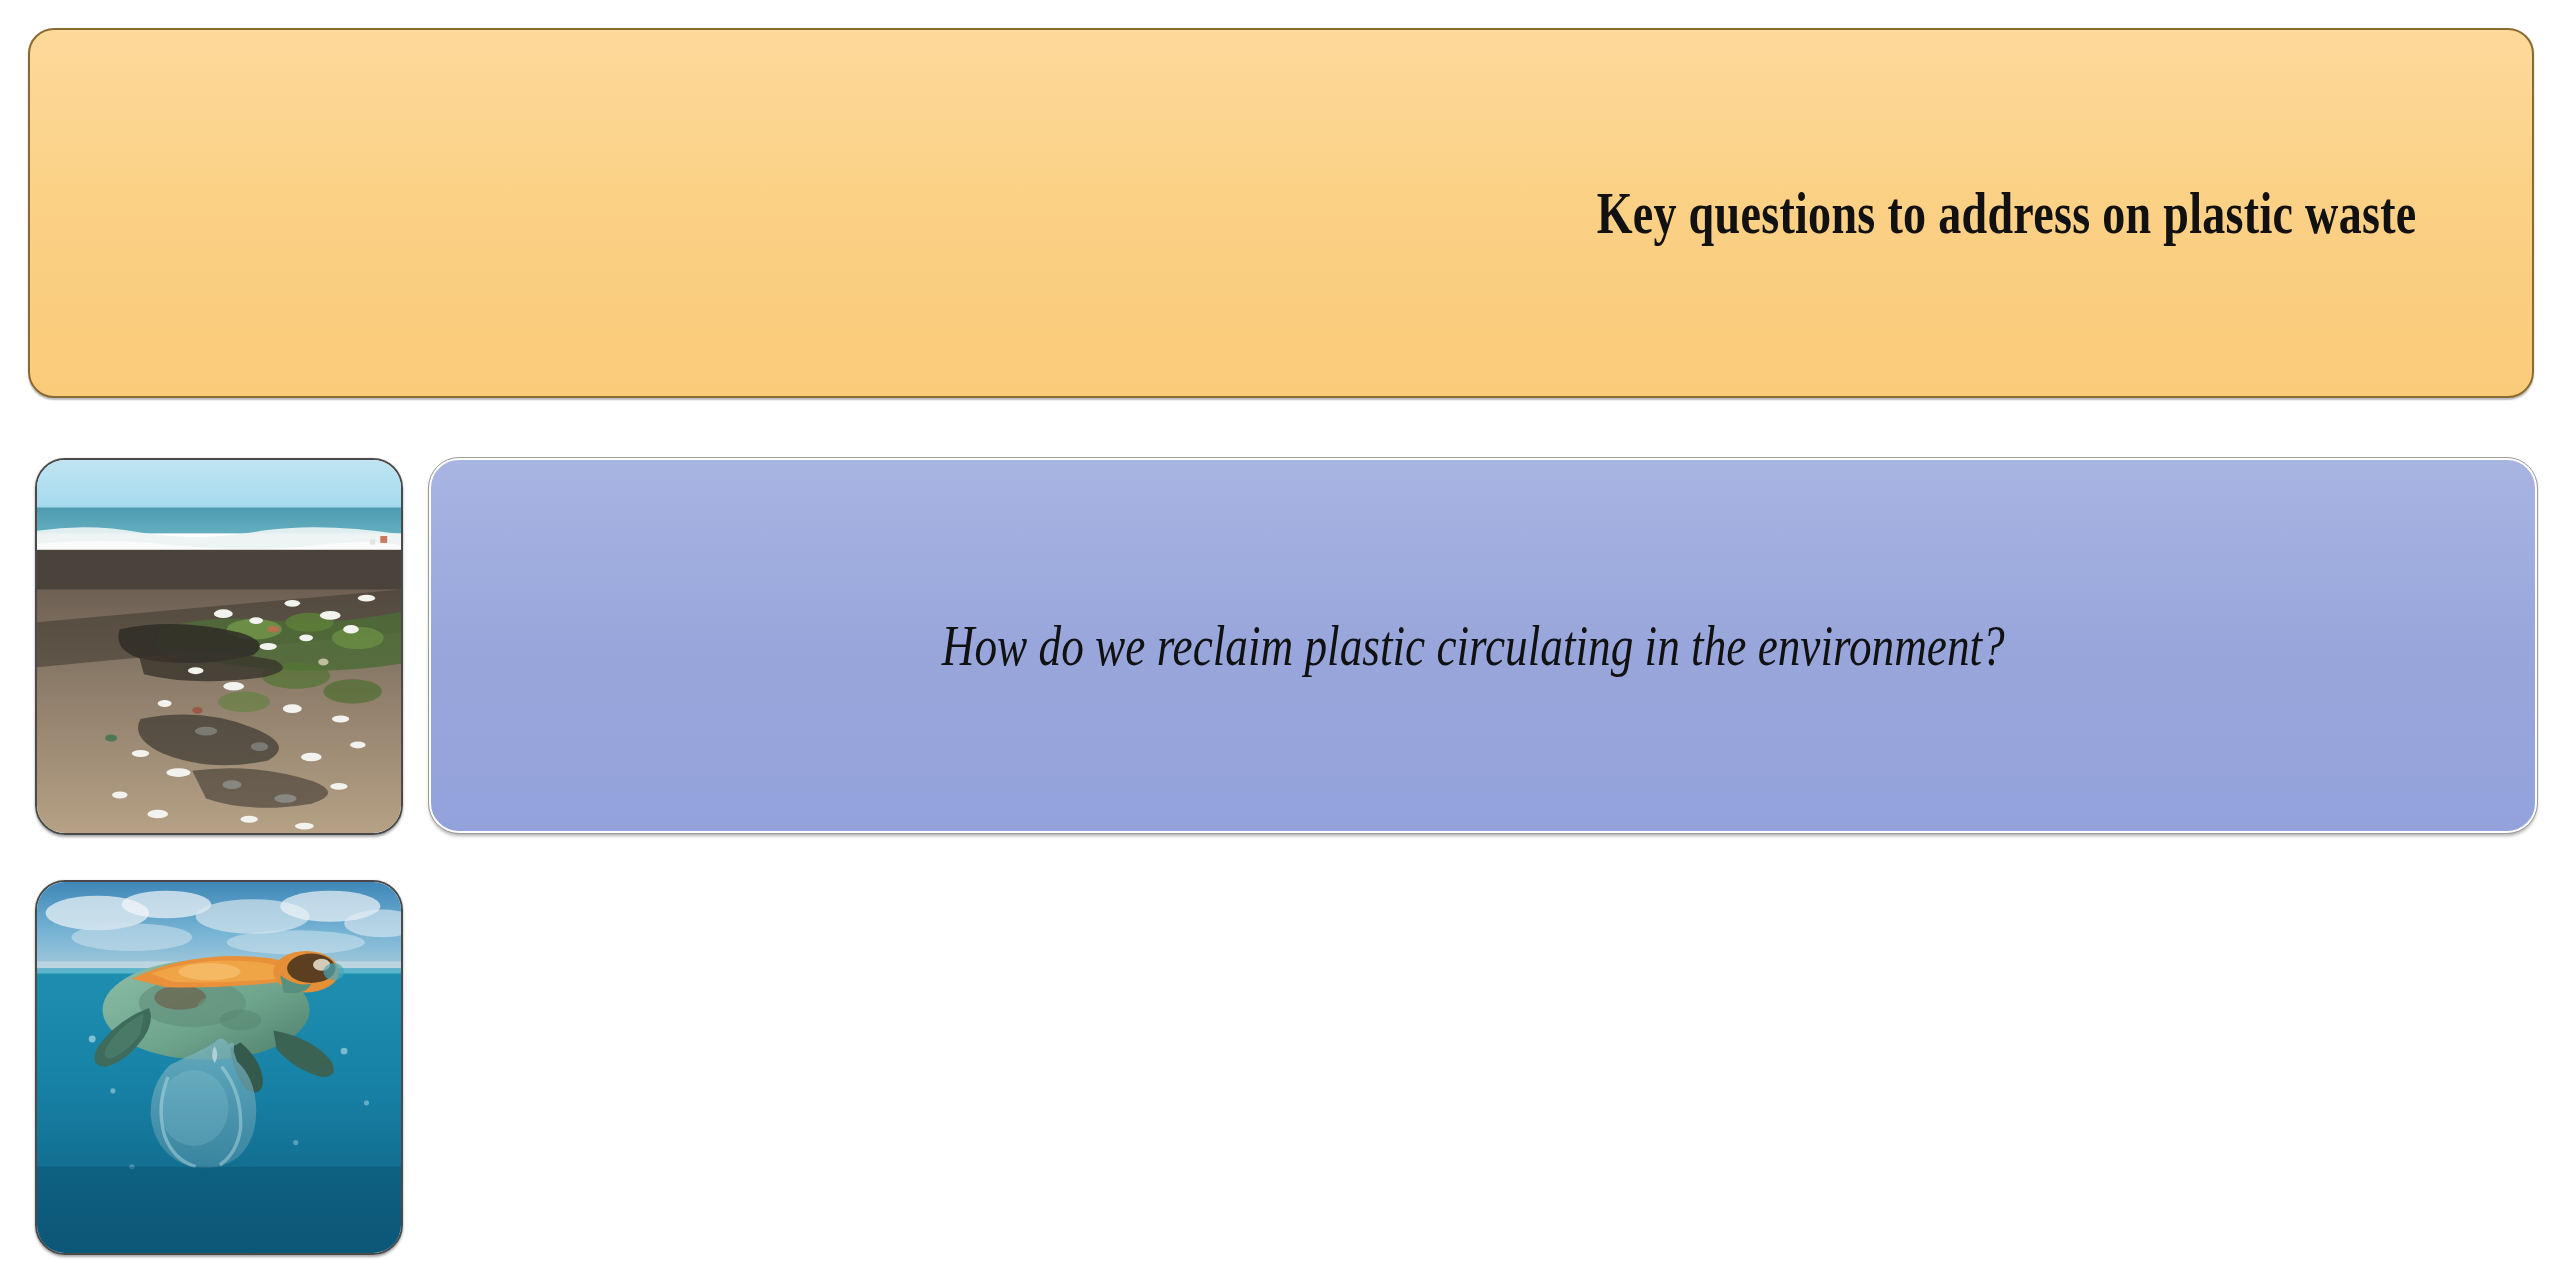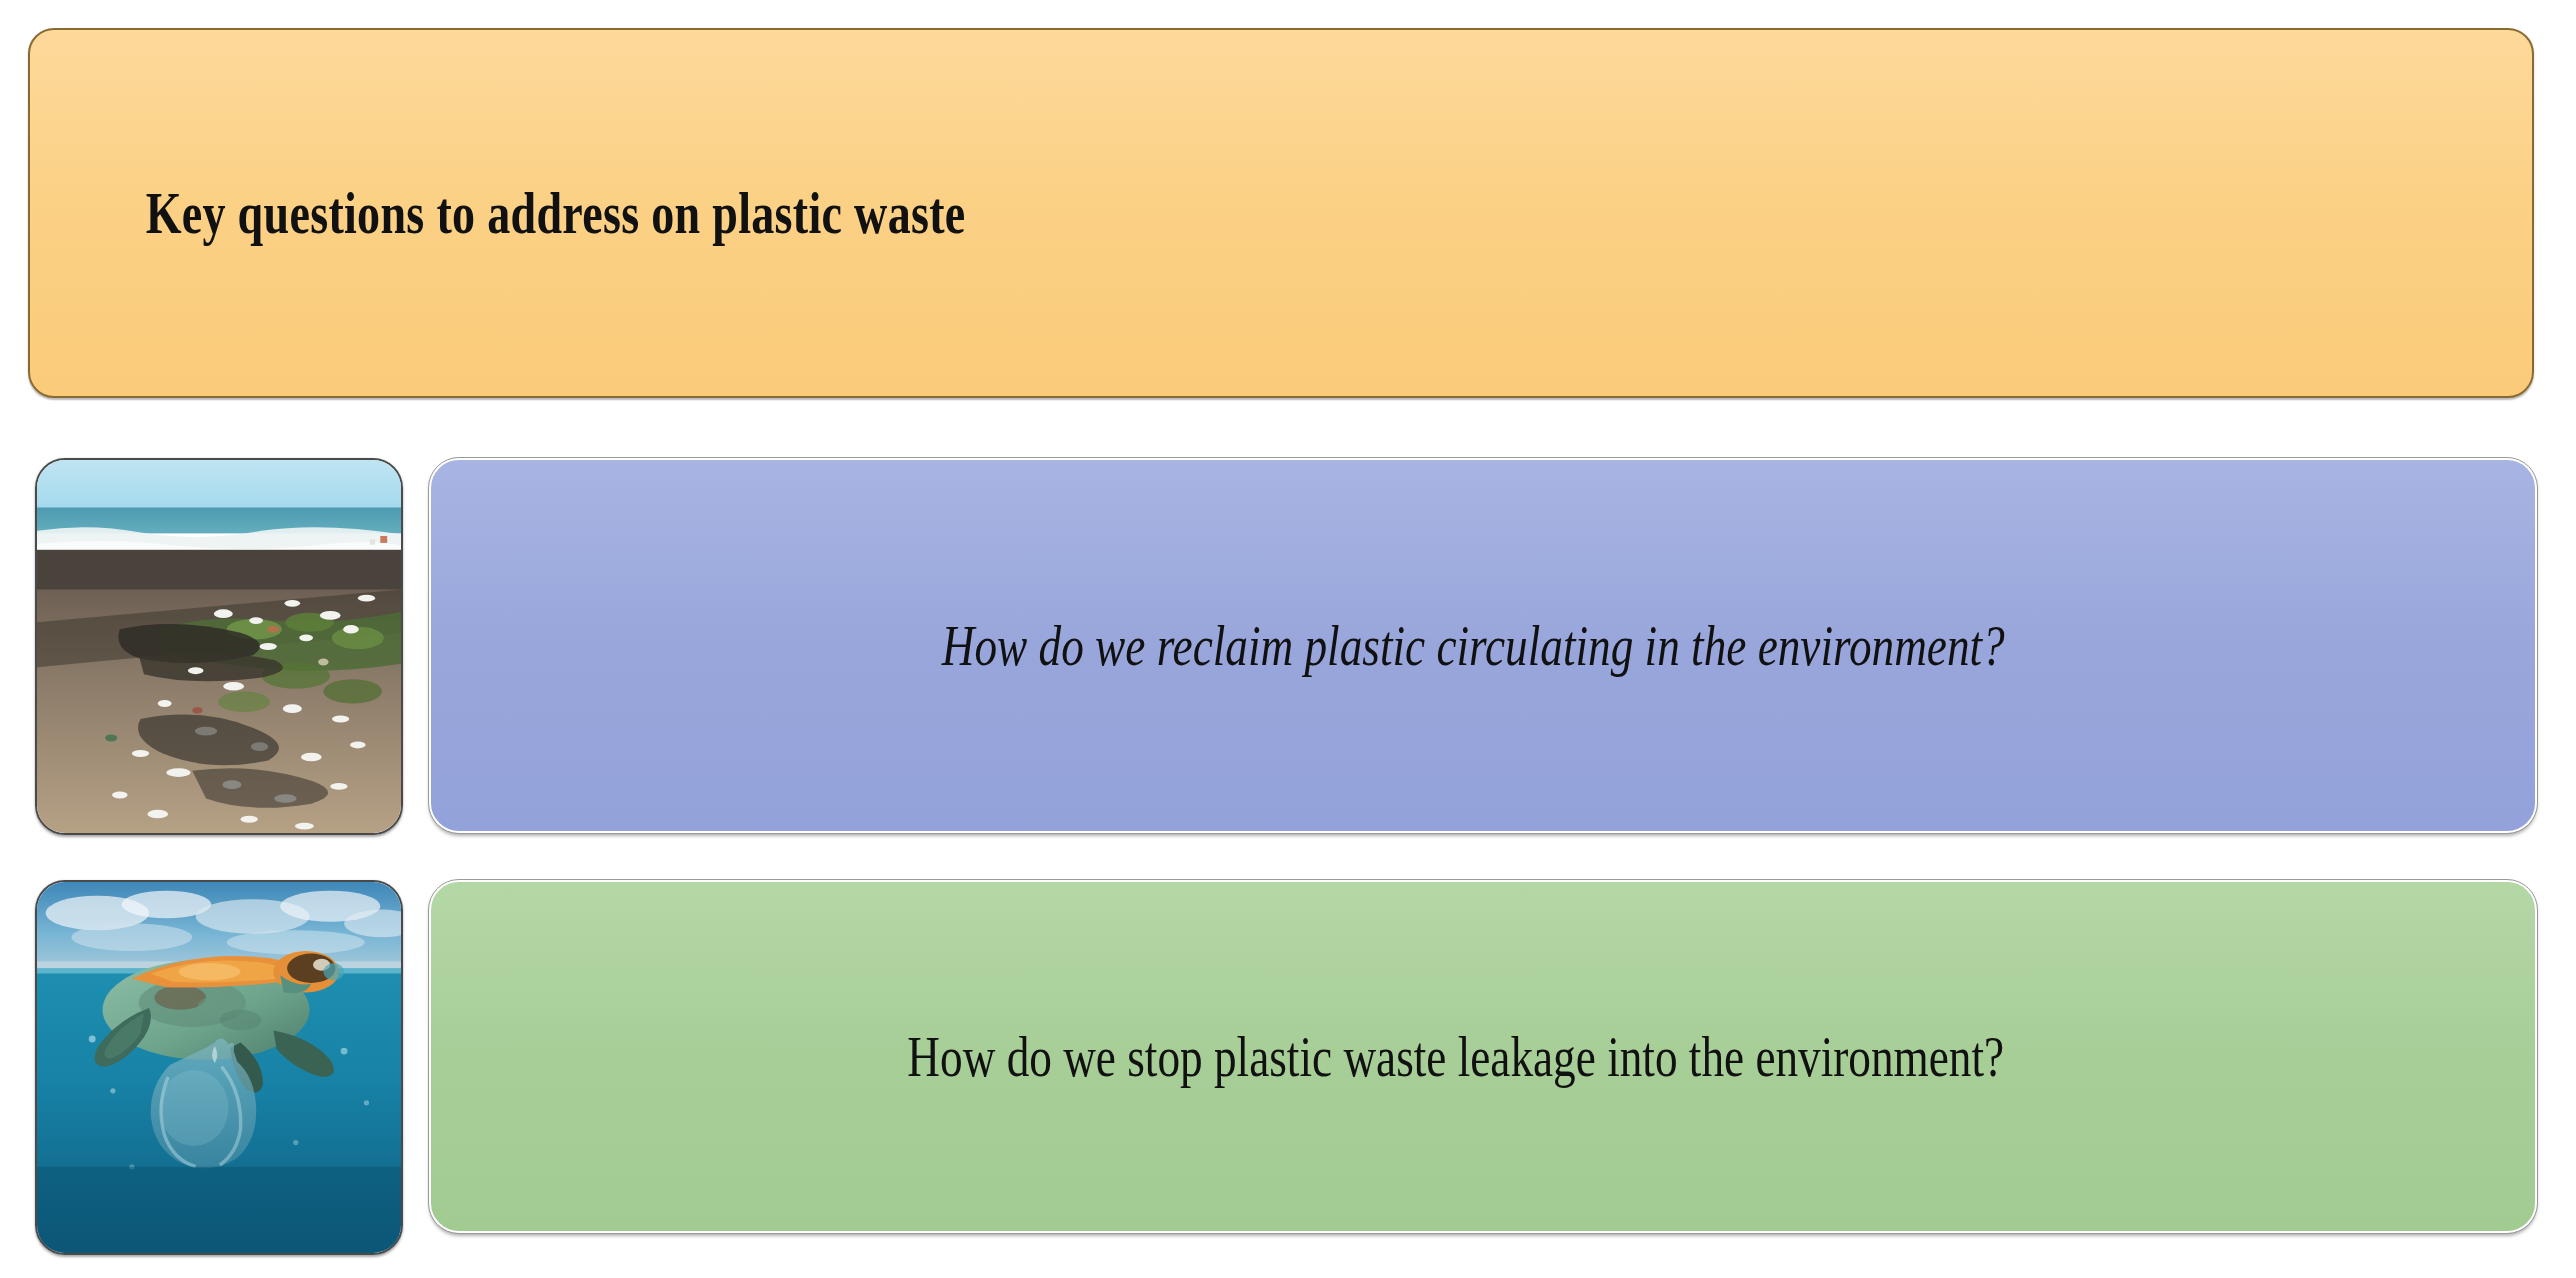--- a/index.html
+++ b/index.html
@@ -14,21 +14,21 @@
     font-family: "Liberation Serif", "DejaVu Serif", serif;
     overflow: hidden;
   }
 
   
   .banner {
     position: absolute;
     box-sizing: border-box;
     display: flex;
     align-items: center;
-    justify-content: flex-start;
+    justify-content: flex-end;
     border-radius: 26px;
     font-family: Liberation Serif, serif;
   }
   .banner-text {
     color: #111111;
     text-align: center;
     line-height: 1.1;
     transform: scaleX(0.78);
     transform-origin: center center;
     white-space: nowrap;
@@ -282,17 +282,14 @@
       <circle cx="88" cy="242" r="3" fill="#D6EFF5" opacity="0.45"></circle>
       <circle cx="356" cy="196" r="4" fill="#D6EFF5" opacity="0.5"></circle>
       <circle cx="382" cy="256" r="3" fill="#D6EFF5" opacity="0.4"></circle>
       <circle cx="300" cy="302" r="3" fill="#D6EFF5" opacity="0.35"></circle>
       <circle cx="110" cy="330" r="3" fill="#D6EFF5" opacity="0.3"></circle>
 
       <rect x="0" y="330" width="422" height="100" fill="#0A4F6E" opacity="0.45"></rect>
     </svg>
   </div>
 
-  <div class="qbanner" id="banner-leakage">
-    <div class="banner-text">How do we stop plastic waste leakage into the environment?</div>
-  </div>
 </div>
 
 
 </body></html>

